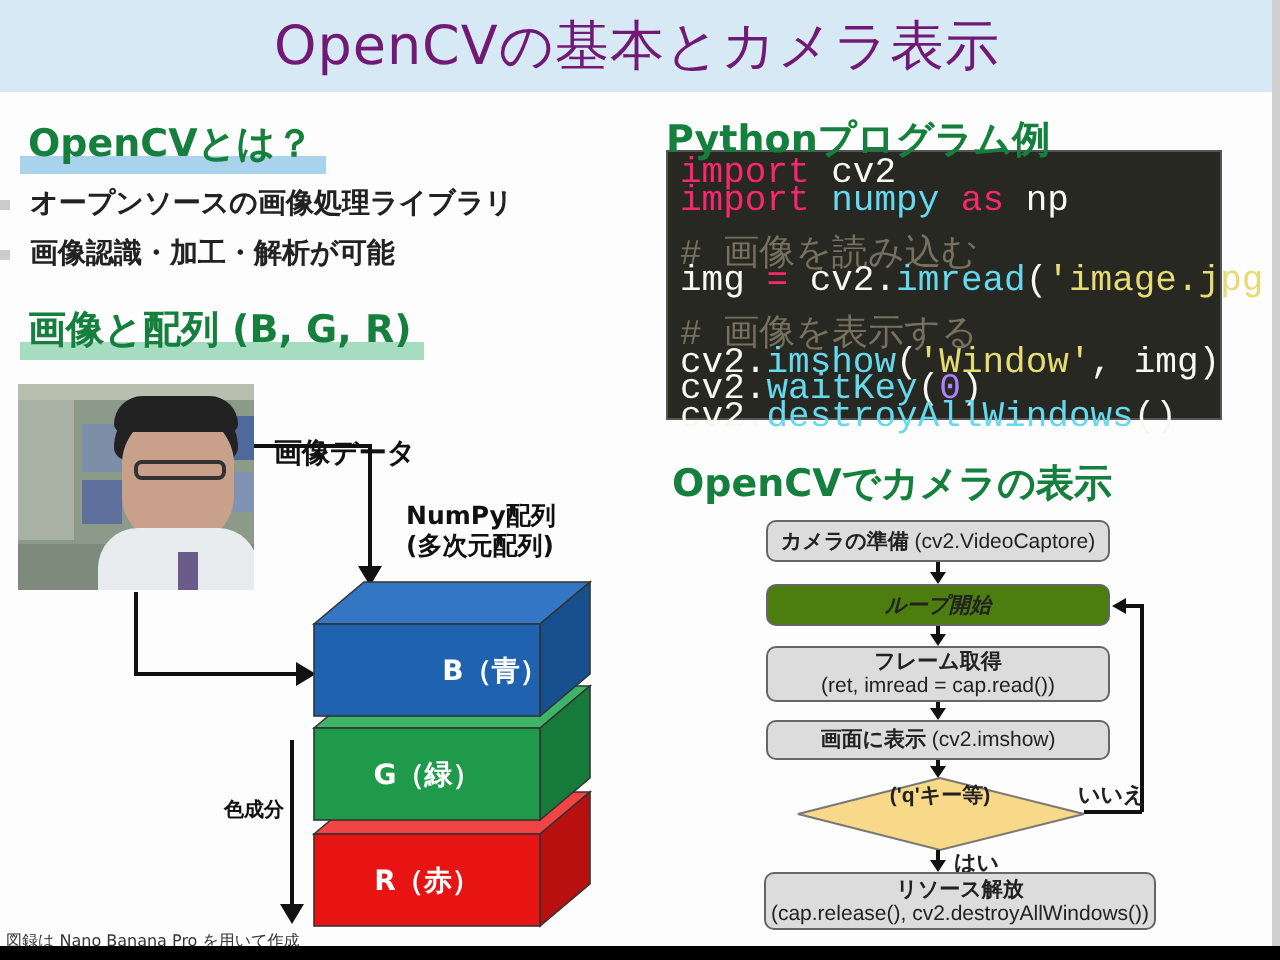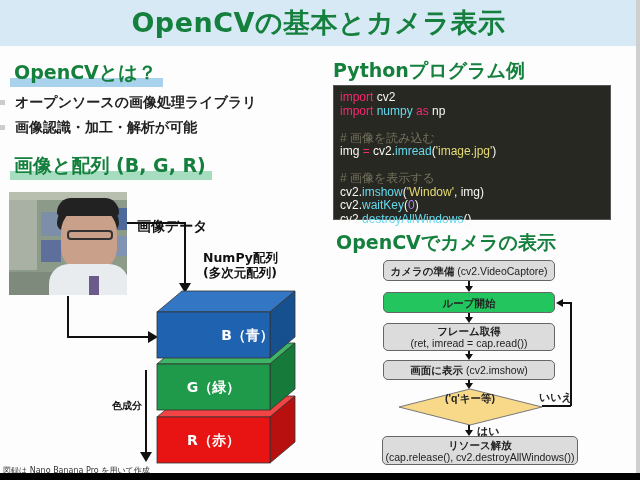--- a/index.html
+++ b/index.html
@@ -16,21 +16,21 @@
     position: absolute; left: 636px; top: 0; width: 4px; height: 480px; background: #cfcfcf;
   }
   .bottom-bar { position: absolute; left: 0; top: 473px; width: 640px; height: 7px; background: #000; }
 
   .title-band {
     position: absolute; left: 0; top: 0; width: 637px; height: 46px;
     background: #d8e9f6;
     display: flex; align-items: center; justify-content: center;
   }
   .title-band h1 {
-    margin: 0; font-size: 27px; font-weight: bold; color: #15803d;
+    margin: 0; font-size: 27px; font-weight: normal; color: #701a75;
     letter-spacing: 0.5px;
   }
 
   .section-h {
     position: absolute; font-weight: bold; color: #15803d; font-size: 19px; line-height: 24px;
   }
   .section-h .hl {
     position: absolute; left: -4px; right: -6px; bottom: -3px; height: 9px; z-index: 0;
   }
   .section-h span.txt { position: relative; z-index: 1; }
@@ -81,44 +81,44 @@
     position: absolute; width: 0; height: 0;
     border-top: 4px solid transparent; border-bottom: 4px solid transparent; border-right: 7px solid #111;
   }
   .arrow-down-sm {
     position: absolute; width: 0; height: 0;
     border-left: 4px solid transparent; border-right: 4px solid transparent; border-top: 6px solid #111;
   }
 
   
   .code {
-    position: absolute; left: 333px; top: 85px; width: 278px; height: 135px;
+    position: absolute; left: 333px; top: 75px; width: 278px; height: 135px;
     background: #272822; border: 1px solid #555; box-sizing: border-box;
-    font-family: Liberation Sans, sans-serif;
-    font-size: 12px; line-height: 13.5px; padding: 5px 6px; color: #f8f8f2;
+    font-family: Liberation Mono, monospace;
+    font-size: 18px; line-height: 13.5px; padding: 5px 6px; color: #f8f8f2;
     white-space: pre;
   }
   .code .ln { height: 13.5px; }
   .kw { color: #f92672; }
   .mod { color: #66d9ef; }
   .str { color: #e6db74; }
   .num { color: #ae81ff; }
   .cm { color: #75715e; }
   .fn { color: #66d9ef; }
 
   
   .fbox {
     position: absolute; left: 383px; width: 172px; box-sizing: border-box;
     border: 1px solid #666; border-radius: 5px; background: #dcdcdc;
     display: flex; flex-direction: column; align-items: center; justify-content: center;
     font-size: 10.5px; color: #222; text-align: center; line-height: 12px;
     font-family: "Liberation Sans", "DejaVu Sans", sans-serif;
   }
   .fbox b { font-weight: bold; }
-  .fbox.loop { background: #22c55e; }
+  .fbox.loop { background: #4d7c0f; font-style: italic; }
   .diamond-txt {
     position: absolute; left: 420px; top: 392px; width: 100px; text-align: center;
     font-size: 10.5px; line-height: 13px; color: #222; font-weight: bold;
     font-family: "Liberation Sans", "DejaVu Sans", sans-serif;
   }
   .small-lbl {
     position: absolute; font-size: 11px; font-weight: bold; color: #222;
   }
   .credit {
     position: absolute; left: 3px; top: 465px; font-size: 8px; color: #333; white-space: nowrap;

